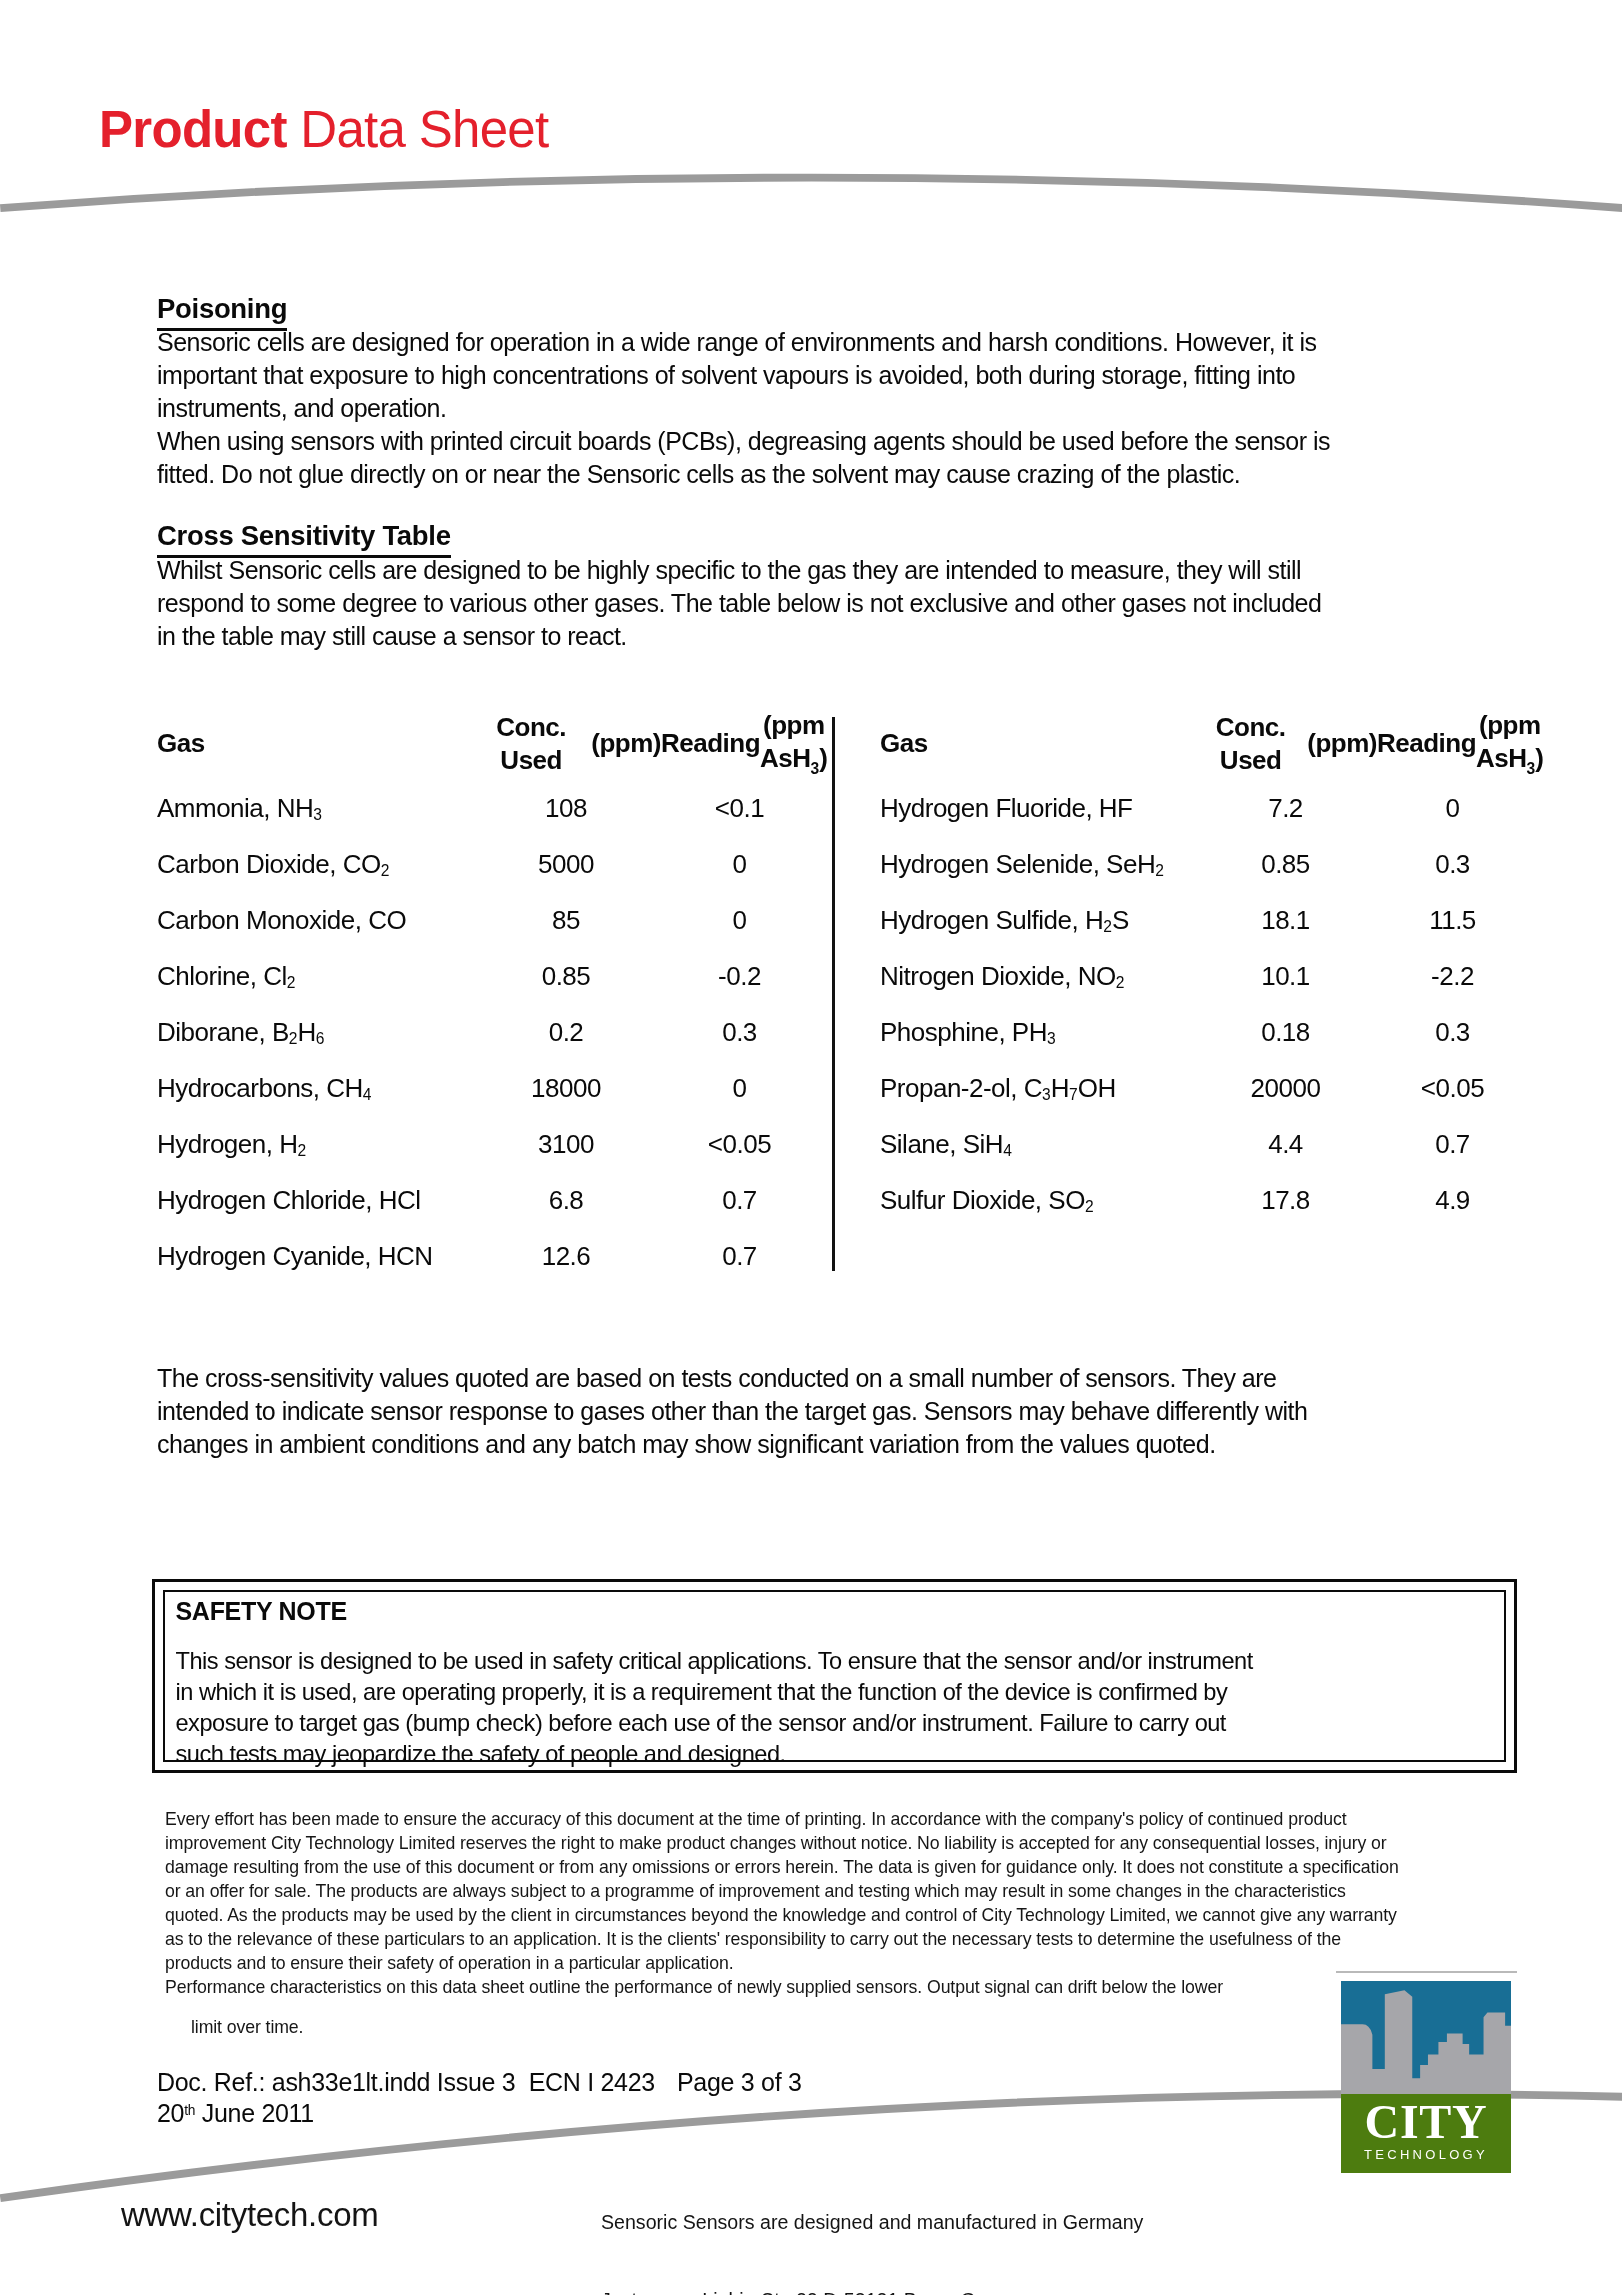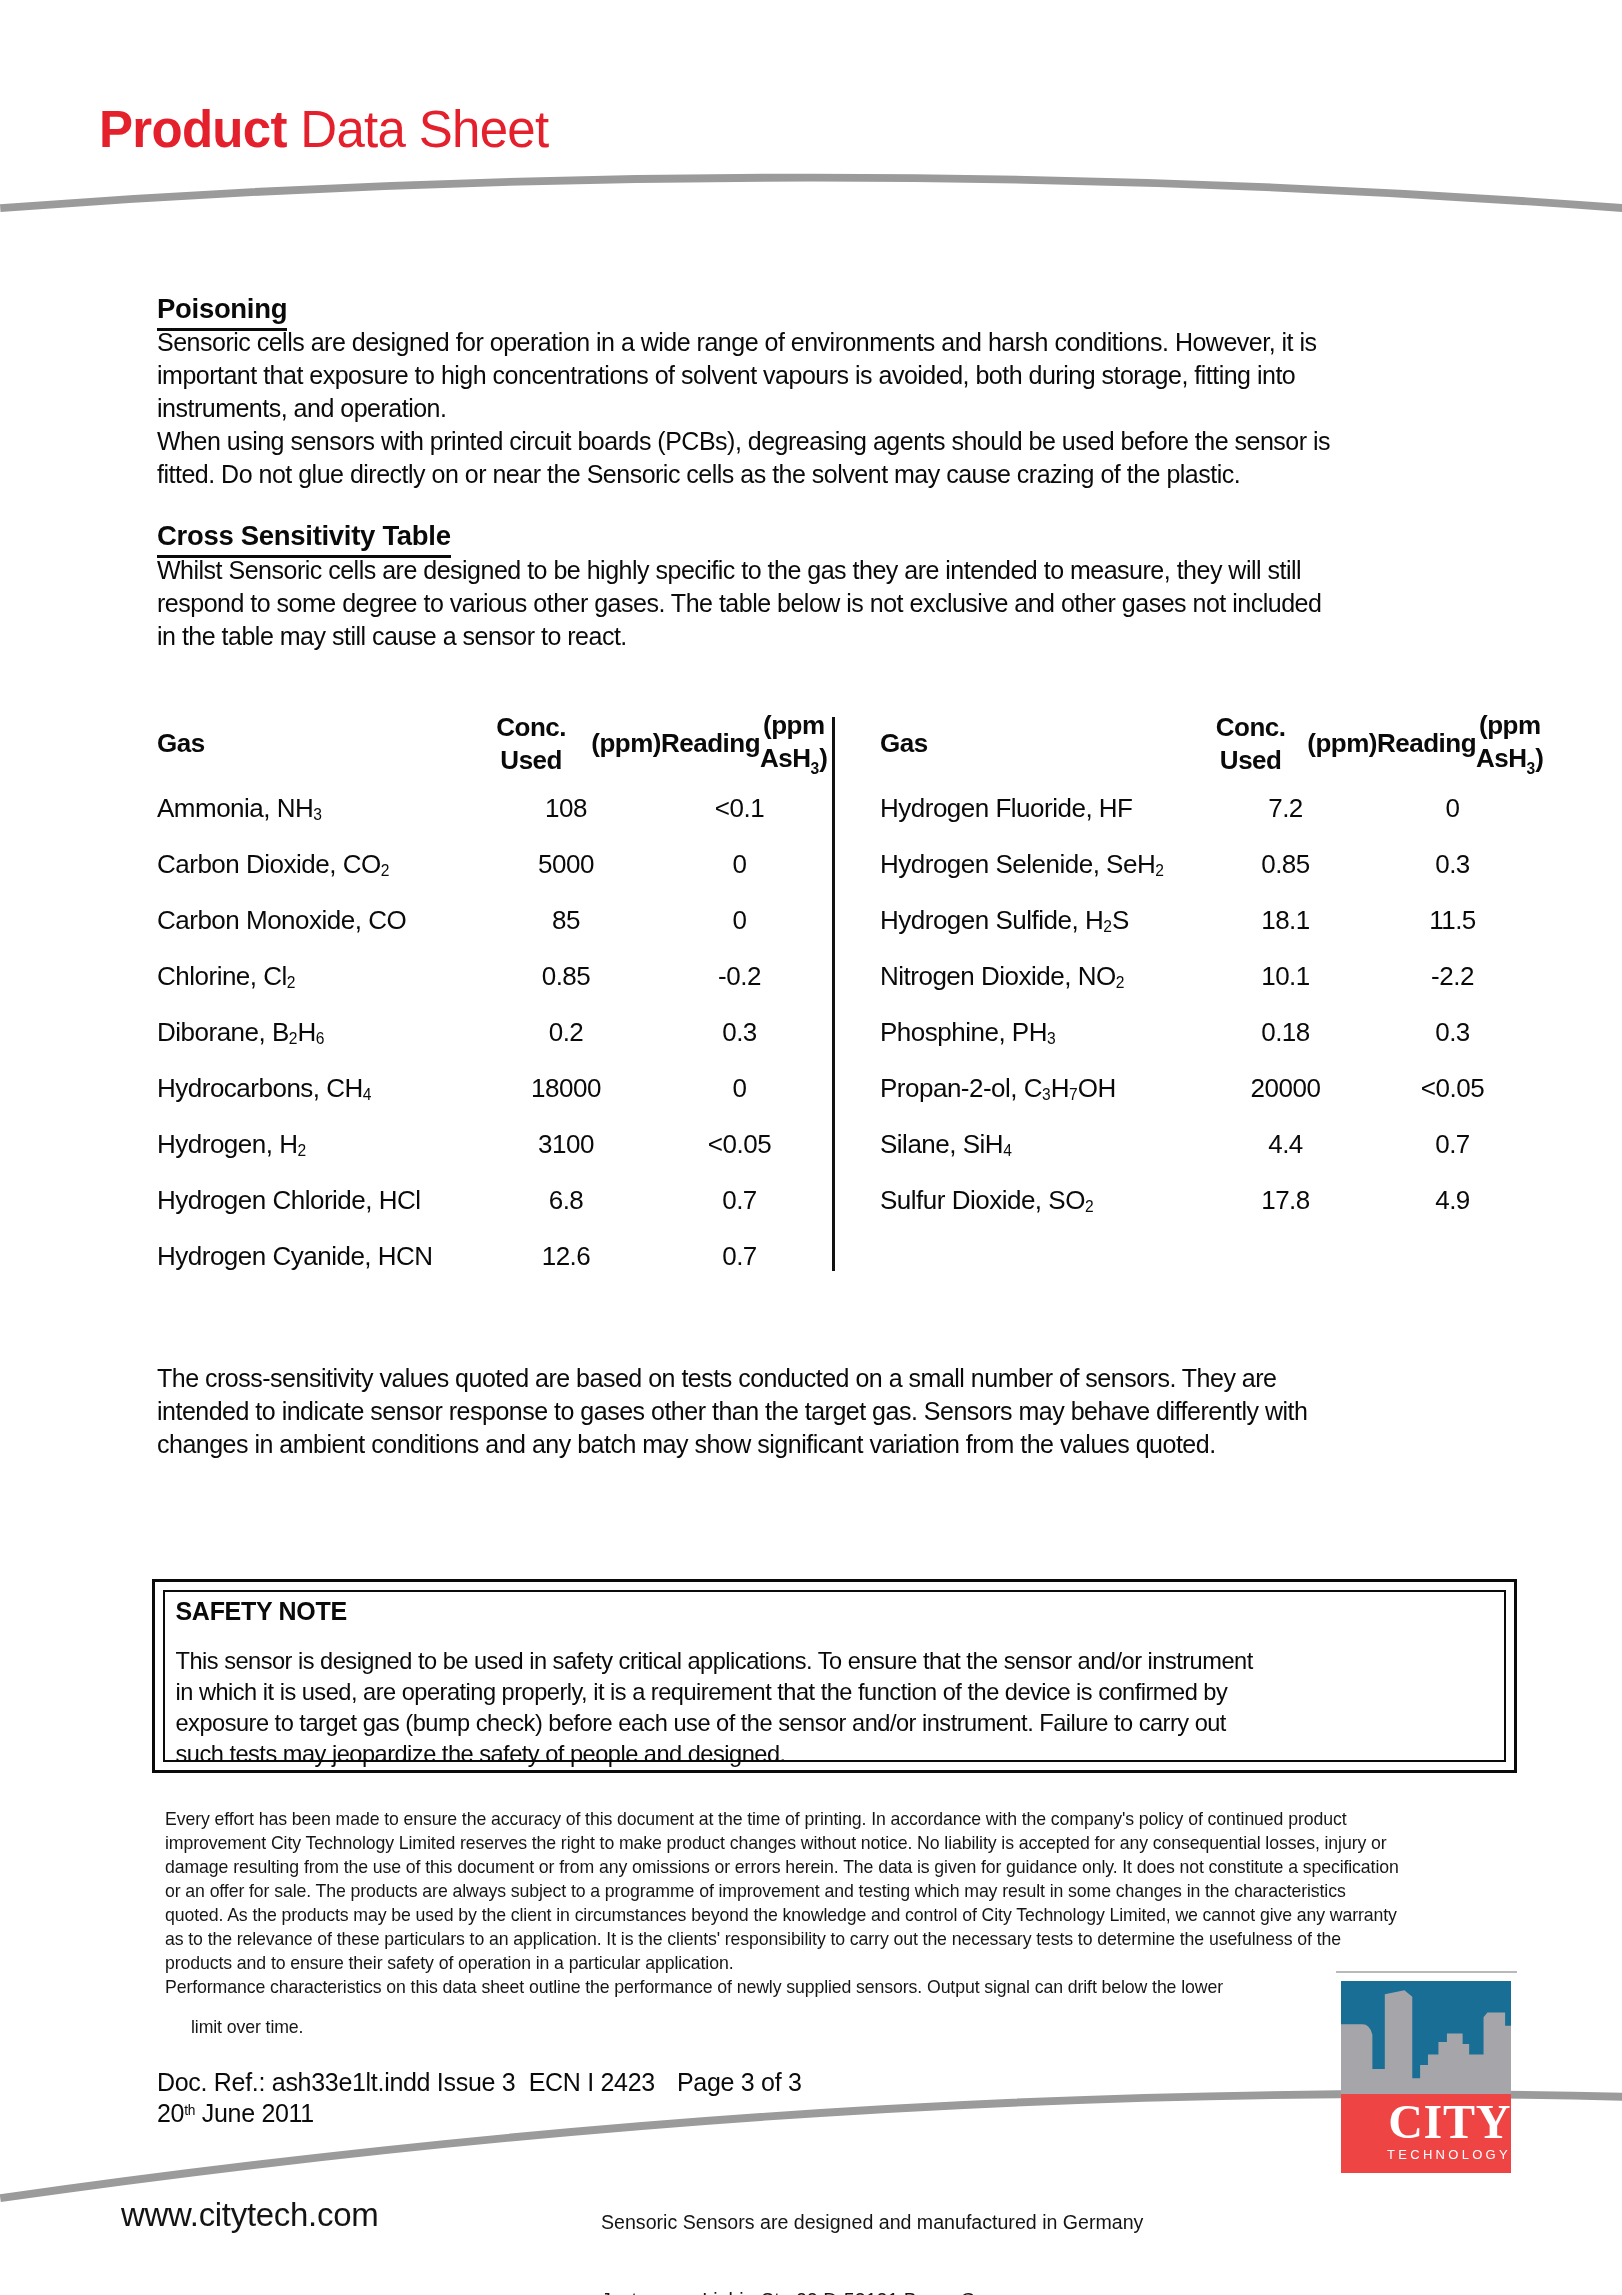--- a/index.html
+++ b/index.html
@@ -43,21 +43,21 @@
   .pageno{position:absolute;left:677px;top:2068px;font-size:25px;letter-spacing:-0.3px;}
   .docdate{position:absolute;left:157px;top:2099px;font-size:25px;letter-spacing:-0.3px;}
   .sup{font-size:55%;position:relative;top:-0.5em;}
   .weburl{position:absolute;left:121px;top:2196px;font-size:33px;letter-spacing:-0.3px;color:#141414;}
   .contact{position:absolute;left:601px;top:2157px;font-size:19.6px;line-height:26px;color:#141414;white-space:pre;}
   
   .logo-rule{position:absolute;left:1336px;top:1971px;width:181px;height:2px;background:#b9b9b9;}
   .logo{position:absolute;left:1341px;top:1981px;width:170px;height:191px;}
   .logo .sky{position:absolute;left:0;top:0;width:170px;height:113px;background:#186e95;}
   .logo .sky svg{position:absolute;left:0;top:0;}
-  .logo .band{position:absolute;left:0;top:113px;width:170px;height:79px;background:#ef4444;color:#fff;text-align:right;}
+  .logo .band{position:absolute;left:0;top:113px;width:170px;height:79px;background:#4d7c0f;color:#fff;text-align:center;}
   .logo .city{font-family:"Liberation Serif", serif;font-weight:700;font-size:48px;line-height:48px;margin-top:3.9px;letter-spacing:0.7px;}
   .logo .tech{font-size:13px;letter-spacing:3.3px;margin-top:1.3px;}
 </style>
 </head>
 <body>
 
 <div class="page">
 
   <svg class="swoosh" viewBox="0 0 2480 3508" aria-hidden="true">
     <path d="M 0 318 Q 1240 225 2480 318" fill="none" stroke="#9b9b9b" stroke-width="12"></path>

